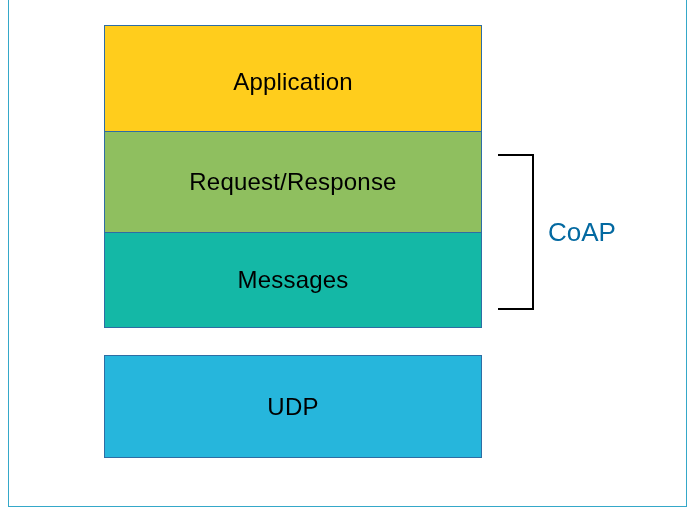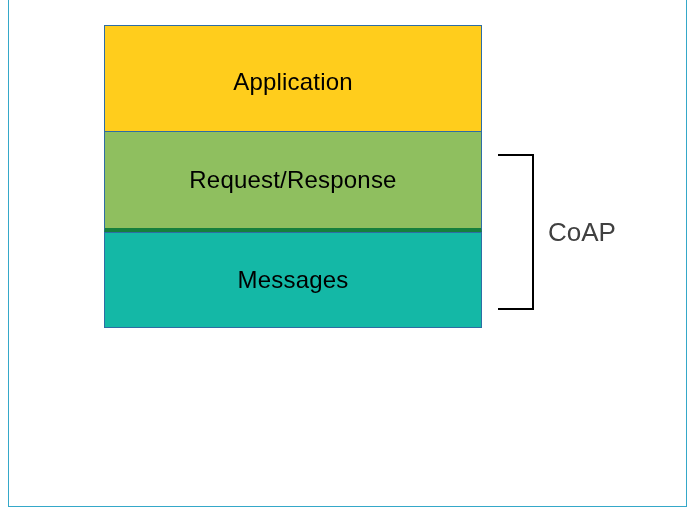--- a/index.html
+++ b/index.html
@@ -46,21 +46,21 @@
 
   .box-application {
     top: 25px;
     height: 114px;
     background: #ffcd1c;
   }
   .box-request-response {
     top: 131px;
     height: 102px;
     background: #8fbf5f;
-    border-bottom: 5px solid #15803d;
+    border-bottom: 1px solid #15803d;
   }
   .box-messages {
     top: 232px;
     height: 96px;
     background: #14b8a6;
     border-top: 1px solid #2e6da4;
   }
   .box-udp {
     top: 355px;
     height: 103px;
@@ -79,21 +79,21 @@
     border-left: none;
     background: transparent;
   }
 
   .coap-label {
     position: absolute;
     left: 548px;
     top: 219px;
     font-size: 26px;
     line-height: 1;
-    color: #404040;
+    color: #0369a1;
     white-space: nowrap;
   }
 </style>
 </head>
 <body>
 
 <div id="canvas">
 
   <div class="frame-line frame-left"></div>
   <div class="frame-line frame-right"></div>
@@ -104,18 +104,21 @@
   </div>
 
   <div class="layer-box box-request-response">
     <span>Request/Response</span>
   </div>
 
   <div class="layer-box box-messages">
     <span>Messages</span>
   </div>
 
+  <div class="layer-box box-udp">
+    <span>UDP</span>
+  </div>
 
   <div class="coap-bracket"></div>
 
   <div class="coap-label">CoAP</div>
 
 </div>
 
 </body></html>

